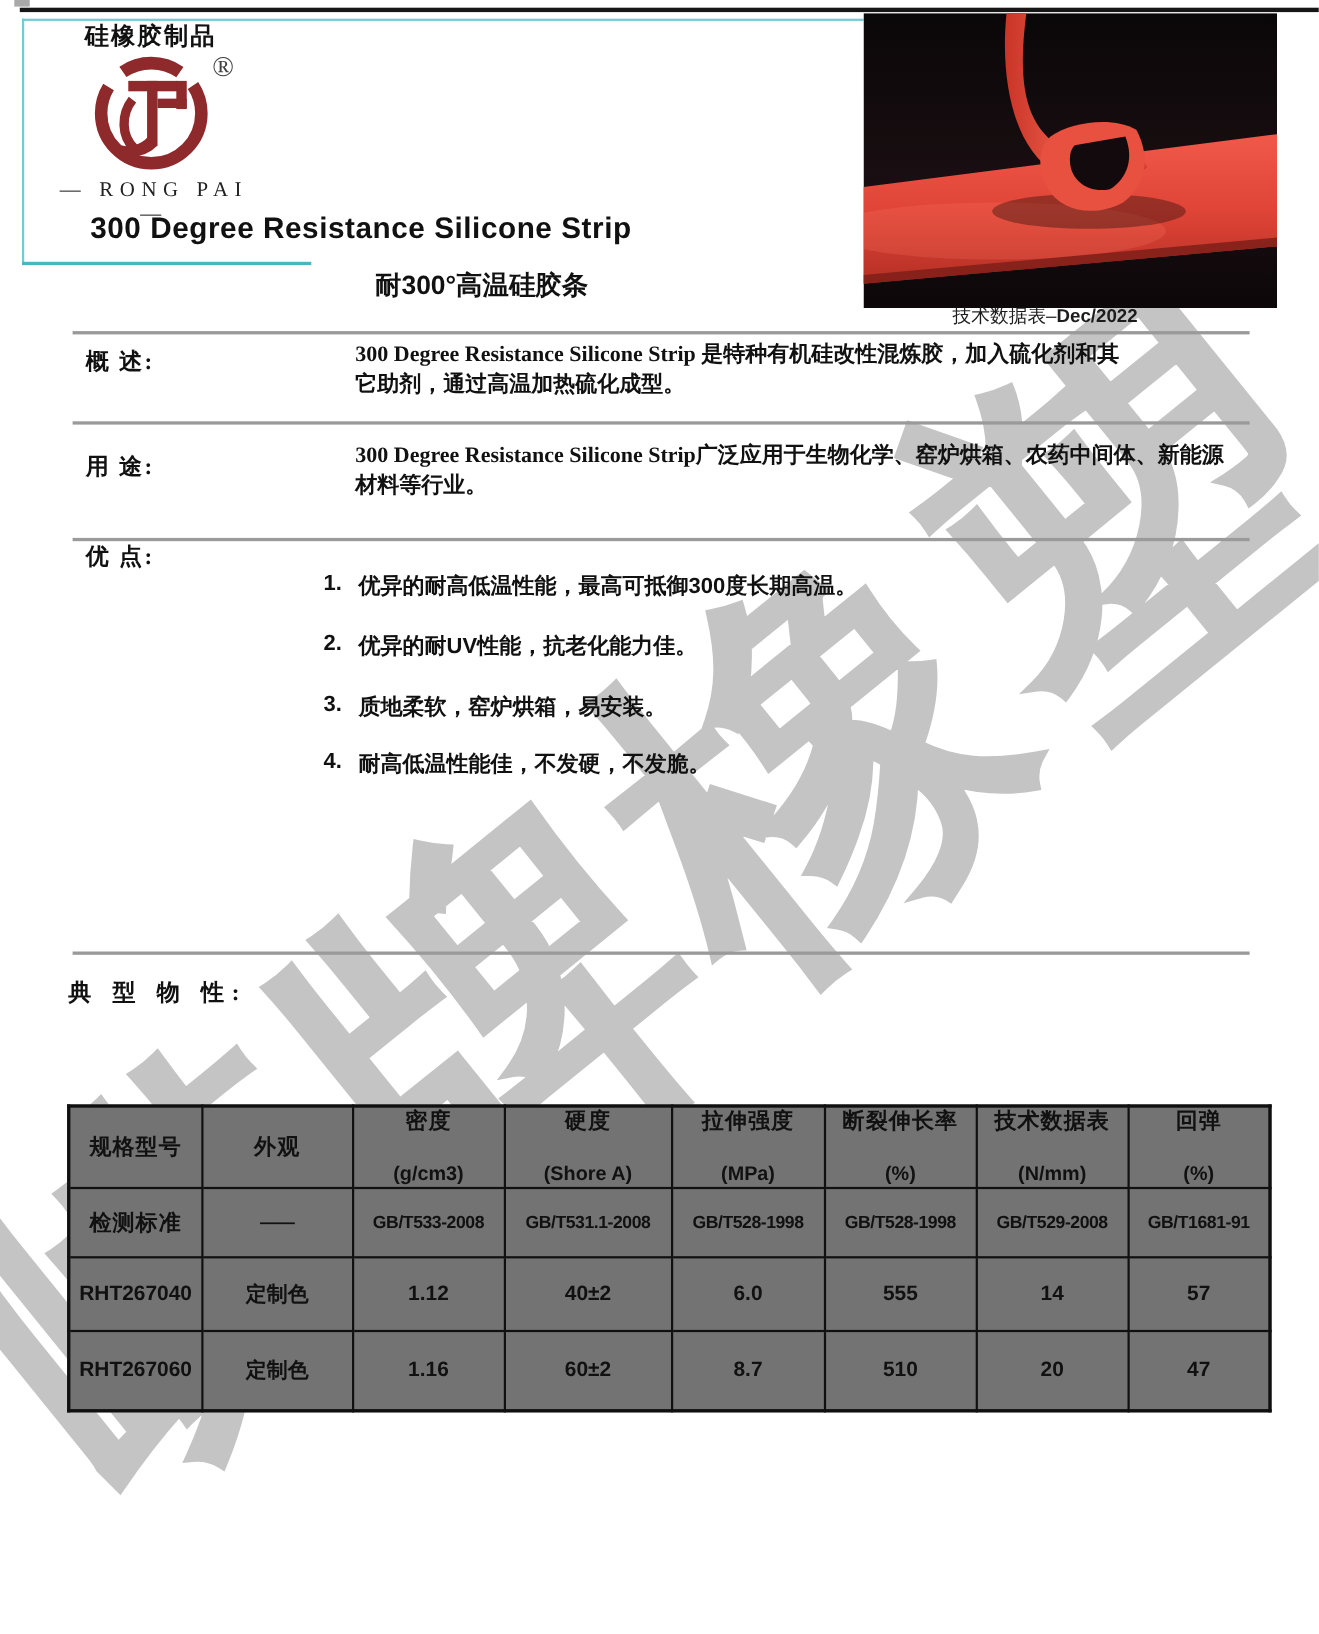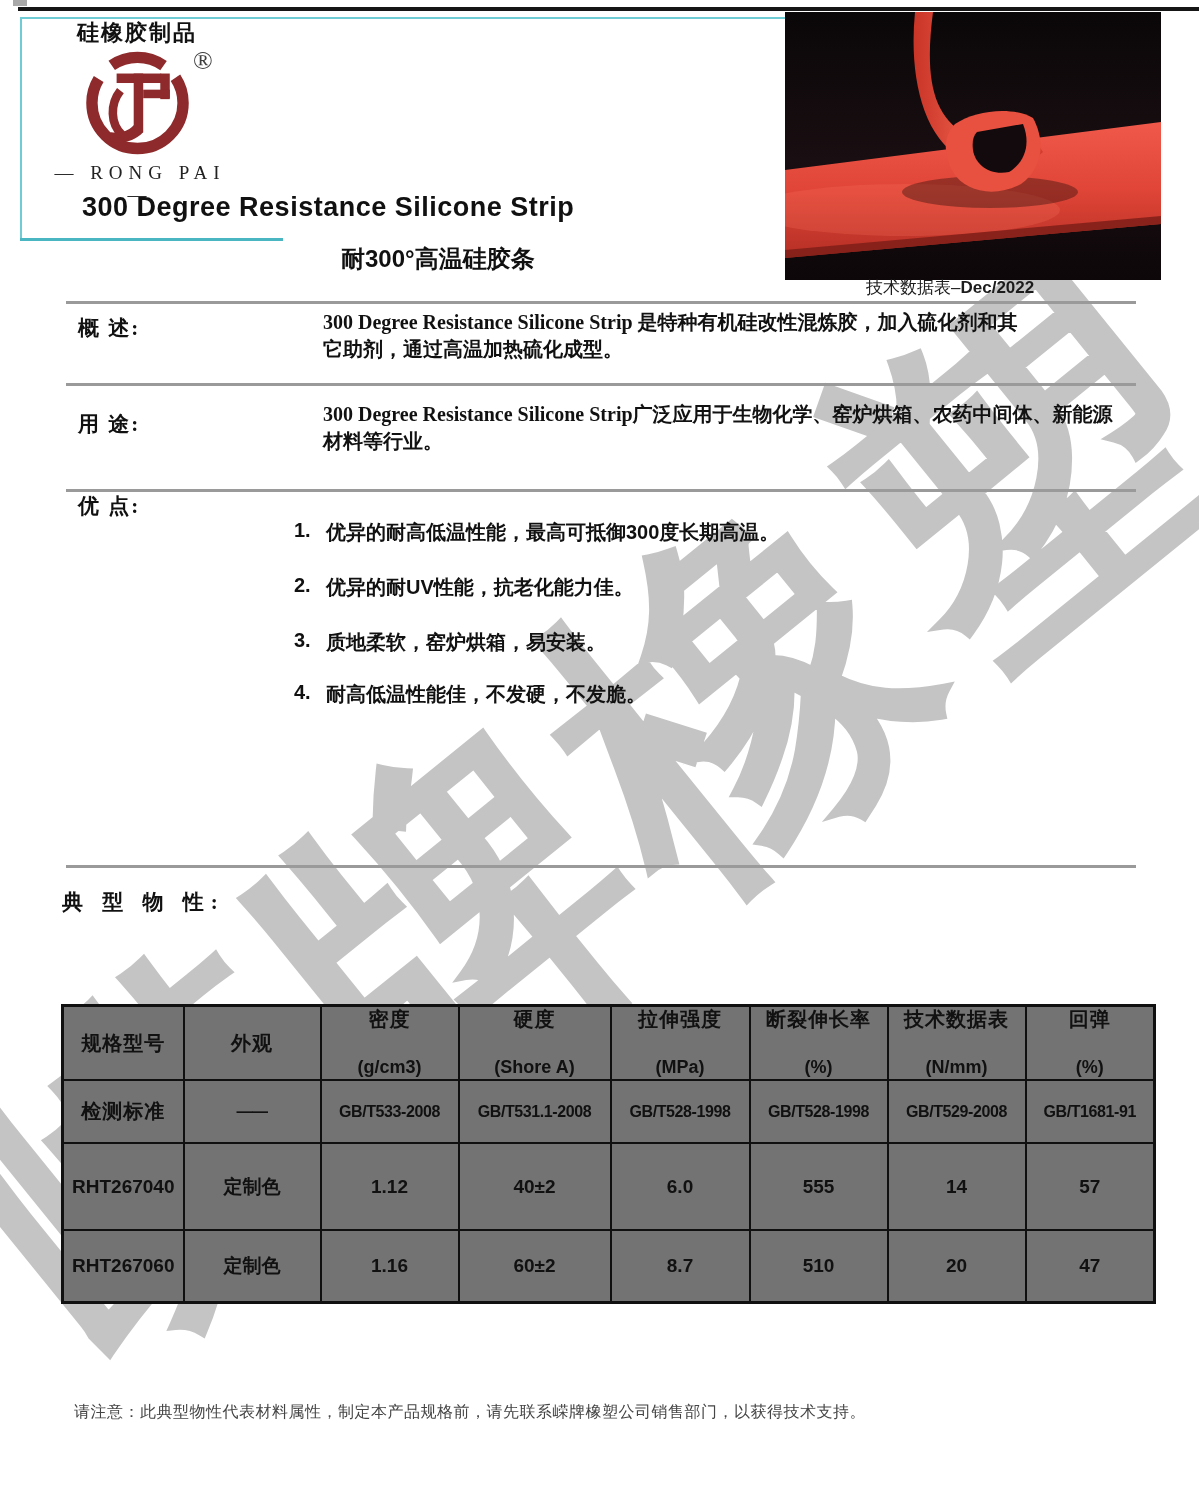--- a/index.html
+++ b/index.html
@@ -50,21 +50,21 @@
   .adv-num{left:294px;width:26px;}
   .adv-text{left:326px;}
   .a1{top:519px;} .a2{top:574px;} .a3{top:629px;} .a4{top:681px;}
 
   
   .props{position:absolute;left:61px;top:1004px;z-index:2;border-collapse:collapse;table-layout:fixed;
          background:#737373;border:3px solid #101010;}
   .props td{border:2px solid #101010;text-align:center;vertical-align:middle;padding:0;font-weight:bold;}
   .props tr.thead{height:74px;}
   .props tr.tstd{height:63px;}
-  .props tr.tdata1{height:87px;}
+  .props tr.tdata1{height:67px;}
   .props tr.tdata2{height:72px;}
   .hname{font-size:20px;line-height:25px;letter-spacing:1px;}
   .hunit{font-size:18px;line-height:23px;margin-top:24px;}
   .props tr.tstd td{font-size:16px;letter-spacing:-0.4px;}
   .props tr.tstd td:first-child{font-size:20px;letter-spacing:1px;}
   .props tr.tdata1 td,.props tr.tdata2 td{font-size:19px;}
 
   .note{left:74px;top:1402px;font-size:16px;color:#454545;z-index:2;letter-spacing:.5px;}
 </style>
 </head>
@@ -233,15 +233,14 @@
       <td>1.16</td>
       <td>60±2</td>
       <td>8.7</td>
       <td>510</td>
       <td>20</td>
       <td>47</td>
     </tr>
   </tbody>
     </table>
 
-  <div class="abs note">请注意：此典型物性代表材料属性，制定本产品规格前，请先联系嵘牌橡塑公司销售部门，以获得技术支持。</div>
 
 </div>
 
 </body></html>

